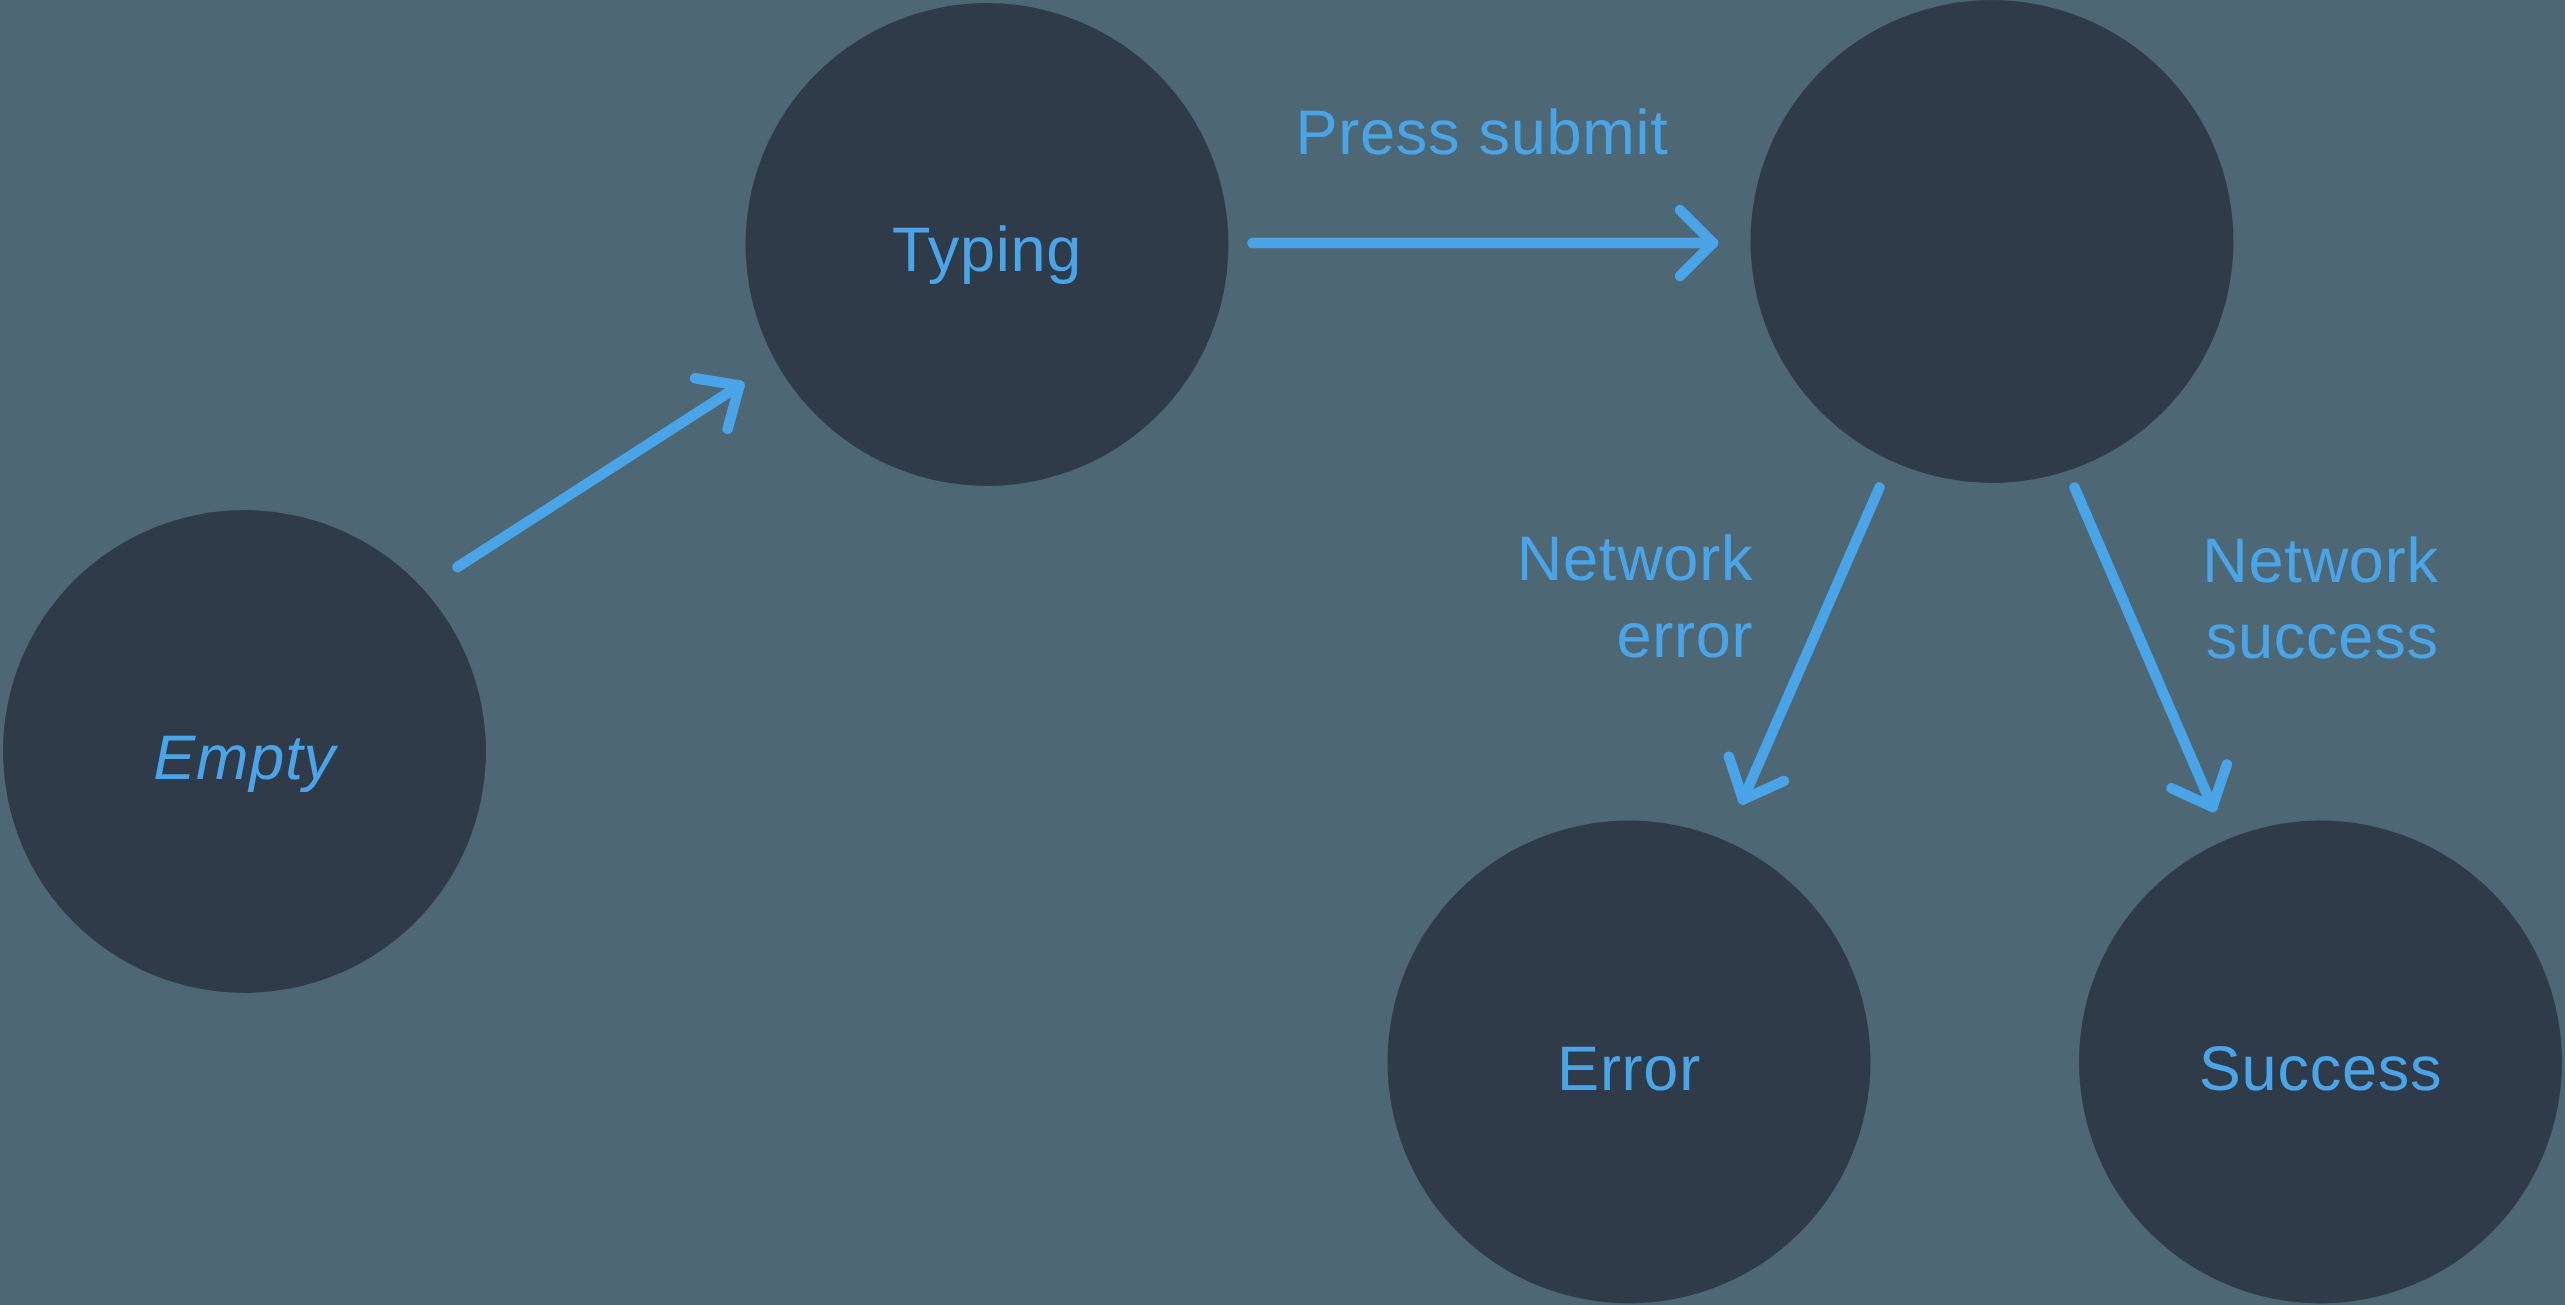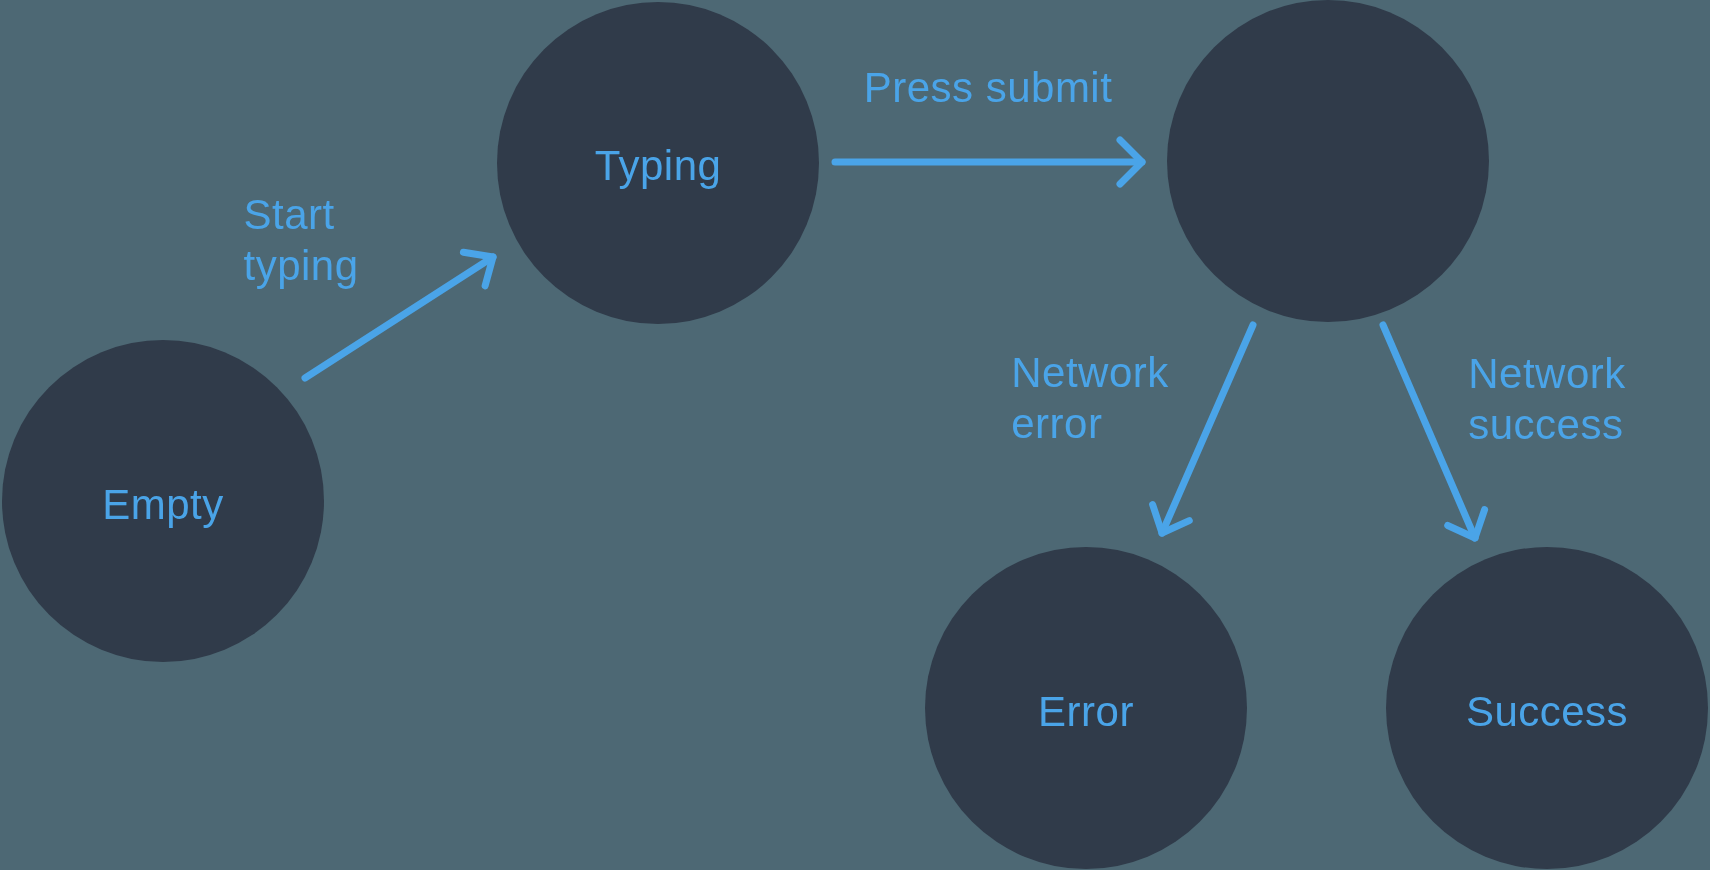--- a/index.html
+++ b/index.html
@@ -30,21 +30,21 @@
     stroke-linejoin: round;
     fill: none;
   }
   .label {
     position: absolute;
     transform: translate(-50%, -50%);
     color: #4AA4E8;
     font-size: 42px;
     line-height: 1.22;
     white-space: pre-line;
-    text-align: left;
+    text-align: right;
     letter-spacing: 0.5px;
   }
 </style>
 </head>
 <body>
 
 <div class="stage">
 
   <svg width="1710" height="870" viewBox="0 0 1710 870">
 
@@ -68,31 +68,29 @@
       <path class="arrow" d="M1253 325 L1162 533"></path>
       <path class="arrow" d="M1189.3 520.6 L1162 533 L1152.6 504.5"></path>
     </g>
 
     <g>
       <path class="arrow" d="M1383 325 L1475 538"></path>
       <path class="arrow" d="M1484.6 509.6 L1475 538 L1447.7 525.5"></path>
     </g>
   </svg>
 
-  <div class="label" style="left:163px;  top:505px;">Empty</div>
+  <div class="label" style="left:163px;  top:505px;font-style:italic;">Empty</div>
 
   <div class="label" style="left:658px;  top:166px;">Typing</div>
 
 
   <div class="label" style="left:1086px; top:712px;">Error</div>
 
   <div class="label" style="left:1547px; top:712px;">Success</div>
 
-  <div class="label" style="left:301px;  top:240px;">Start
-typing</div>
 
   <div class="label" style="left:988px;  top:88px;">Press submit</div>
 
   <div class="label" style="left:1090px; top:398px;">Network
 error</div>
 
   <div class="label" style="left:1547px; top:399px;">Network
 success</div>
 
 </div>

